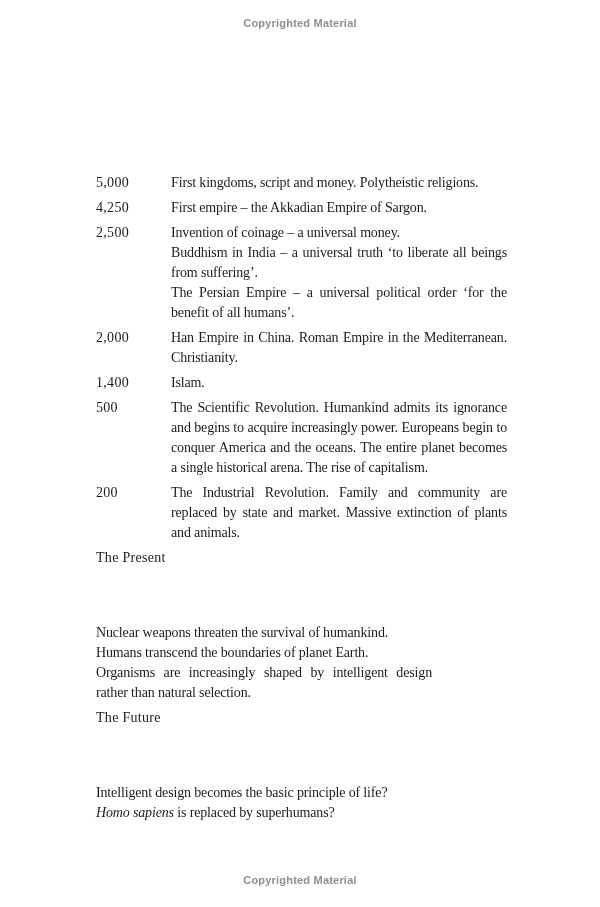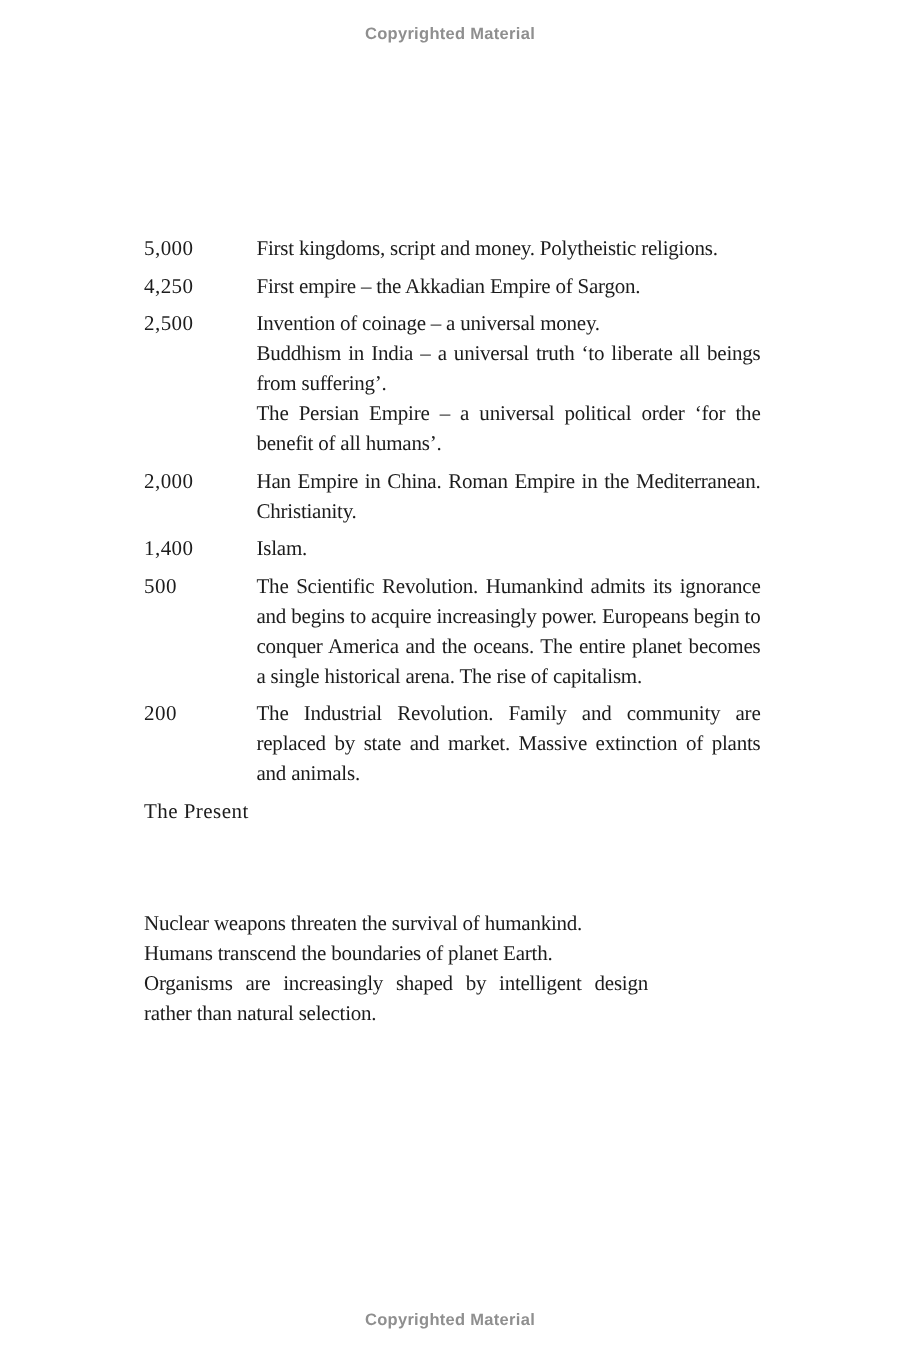--- a/index.html
+++ b/index.html
@@ -21,21 +21,21 @@
     font-family: "Liberation Sans", sans-serif;
     font-size: 11px;
     font-weight: bold;
     color: #8f8f8f;
     letter-spacing: 0.2px;
   }
   .watermark-top { top: 17px; }
   .watermark-bottom { top: 874px; }
   .timeline {
     position: absolute;
-    top: 157px;
+    top: 173px;
     left: 96px;
     width: 411px;
   }
   .entry {
     display: flex;
     margin-bottom: 5px;
   }
   .entry.extra-gap { margin-top: 5px; flex-direction: column; }
   .year {
     width: 75px;
@@ -106,15 +106,22 @@
       </div>
     </div>
     <div class="entry extra-gap">
       <div class="year">The Present</div>
       <div class="desc">
         <p><span>Nuclear weapons threaten the survival of humankind.</span></p>
         <p><span>Humans transcend the boundaries of planet Earth.</span></p>
         <p><span>Organisms are increasingly shaped by intelligent design rather than natural selection.</span></p>
       </div>
     </div>
+    <div class="entry extra-gap">
+      <div class="year">The Future</div>
+      <div class="desc">
+        <p><span>Intelligent design becomes the basic principle of life?</span></p>
+        <p><em>Homo sapiens</em><span> is replaced by superhumans?</span></p>
+      </div>
+    </div>
   </div>
 
 <div class="watermark watermark-bottom">Copyrighted Material</div>
 
 </body></html>

